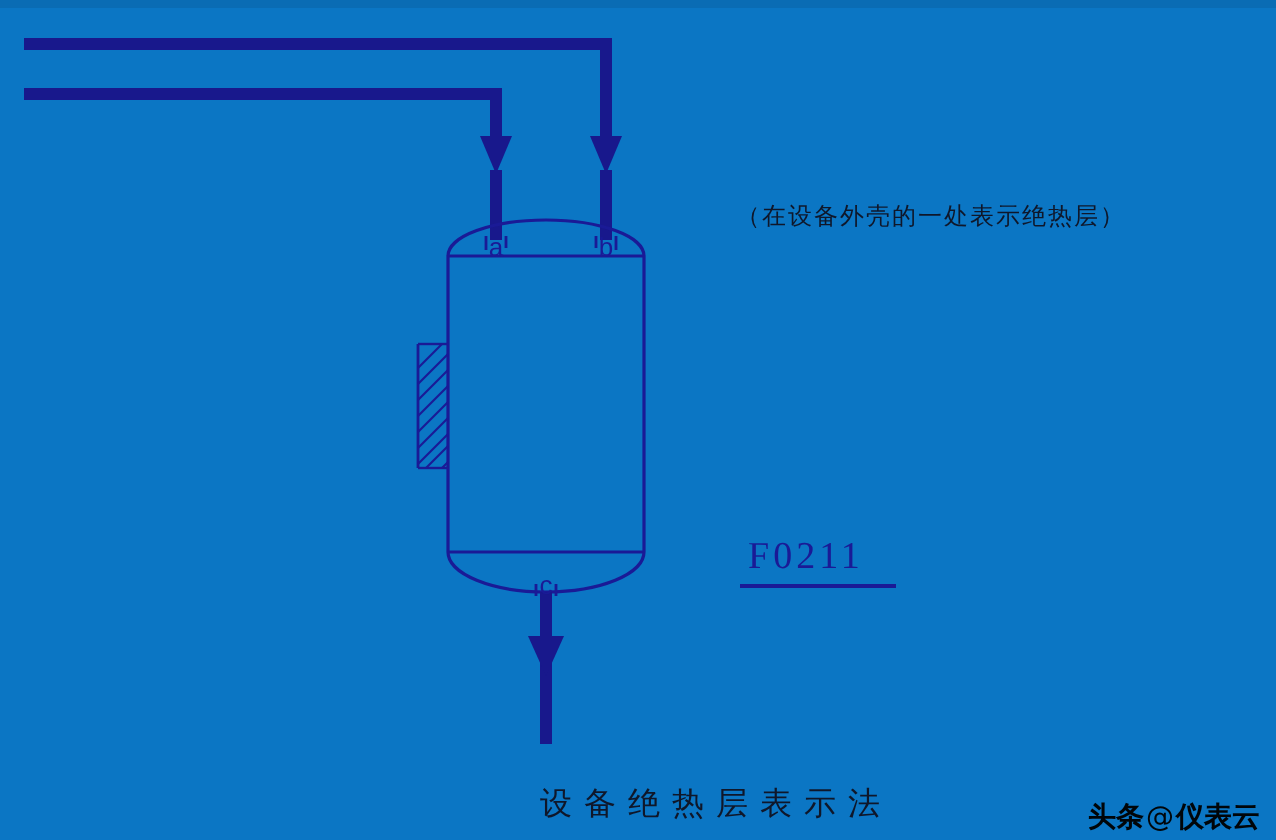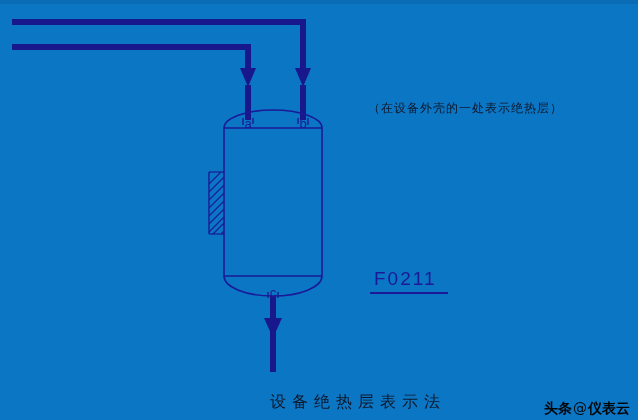--- a/index.html
+++ b/index.html
@@ -40,21 +40,21 @@
     font-family: "DejaVu Sans", "Liberation Sans", sans-serif;
   }
   .tag-text {
     position: absolute;
     left: 374px;
     top: 268px;
     font-size: 19px;
     letter-spacing: 2px;
     color: #1a1a96;
     white-space: nowrap;
-    font-family: Liberation Sans, sans-serif;
+    font-family: Liberation Serif, serif;
   }
   .tag-underline {
     position: absolute;
     left: 370px;
     top: 292px;
     width: 78px;
     height: 2px;
     background: #1a1a96;
   }
   .caption-text {

